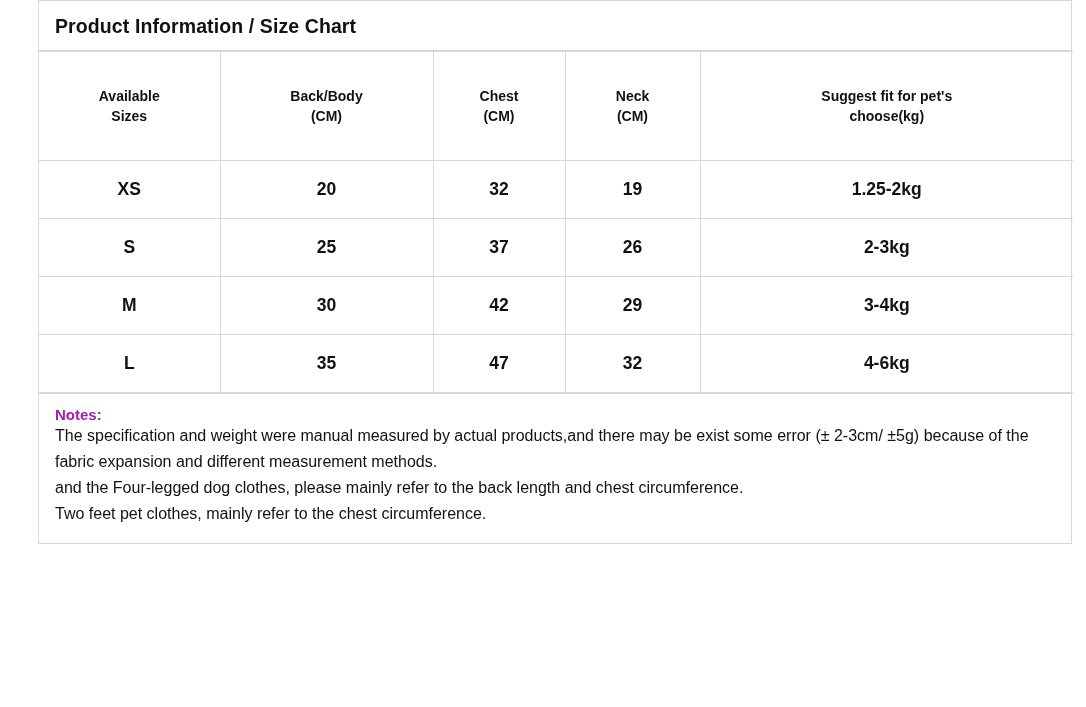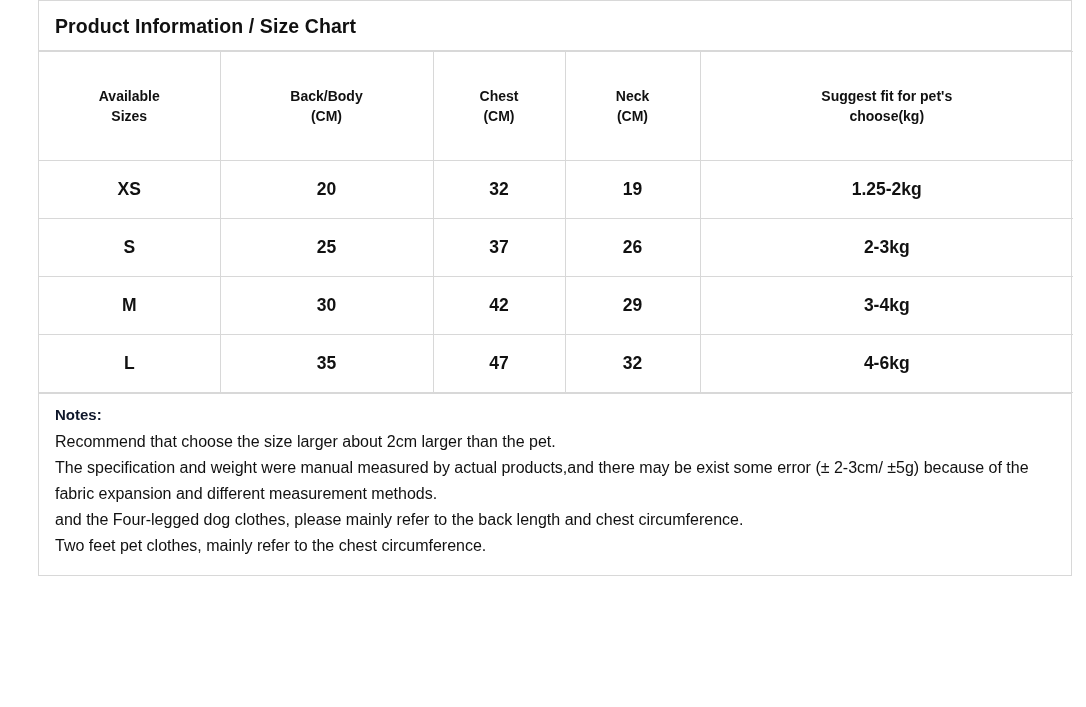--- a/index.html
+++ b/index.html
@@ -78,22 +78,22 @@
   .col-4 { width: 373px; }
 
   .notes {
     box-sizing: border-box;
     padding: 12px 16px 16px 16px;
     border-top: 1px solid #d8d8d8;
   }
   .notes-title {
     font-size: 15px;
     font-weight: bold;
-    margin-bottom: 6px;
-    color: #0f172a;
+    margin-bottom: 0;
+    color: #a21caf;
   }
   .notes-line {
     font-size: 16px;
     line-height: 1.62;
     color: #111111;
   }
 </style>
 </head>
 <body>
 
@@ -163,20 +163,19 @@
           <td>35</td>
           <td>47</td>
           <td>32</td>
           <td>4-6kg</td>
         </tr>
       </tbody>
     </table>
 
     <div class="notes">
       <div class="notes-title">Notes:</div>
-      <div class="notes-line">Recommend that choose the size larger about 2cm larger than the pet.</div>
       <div class="notes-line">The specification and weight were manual measured by actual products,and there may be exist some error (± 2-3cm/ ±5g) because of the fabric expansion and different measurement methods.</div>
       <div class="notes-line">and the Four-legged dog clothes, please mainly refer to the back length and chest circumference.</div>
       <div class="notes-line">Two feet pet clothes, mainly refer to the chest circumference.</div>
     </div>
 
   </div>
 </div>
 
 </body></html>

